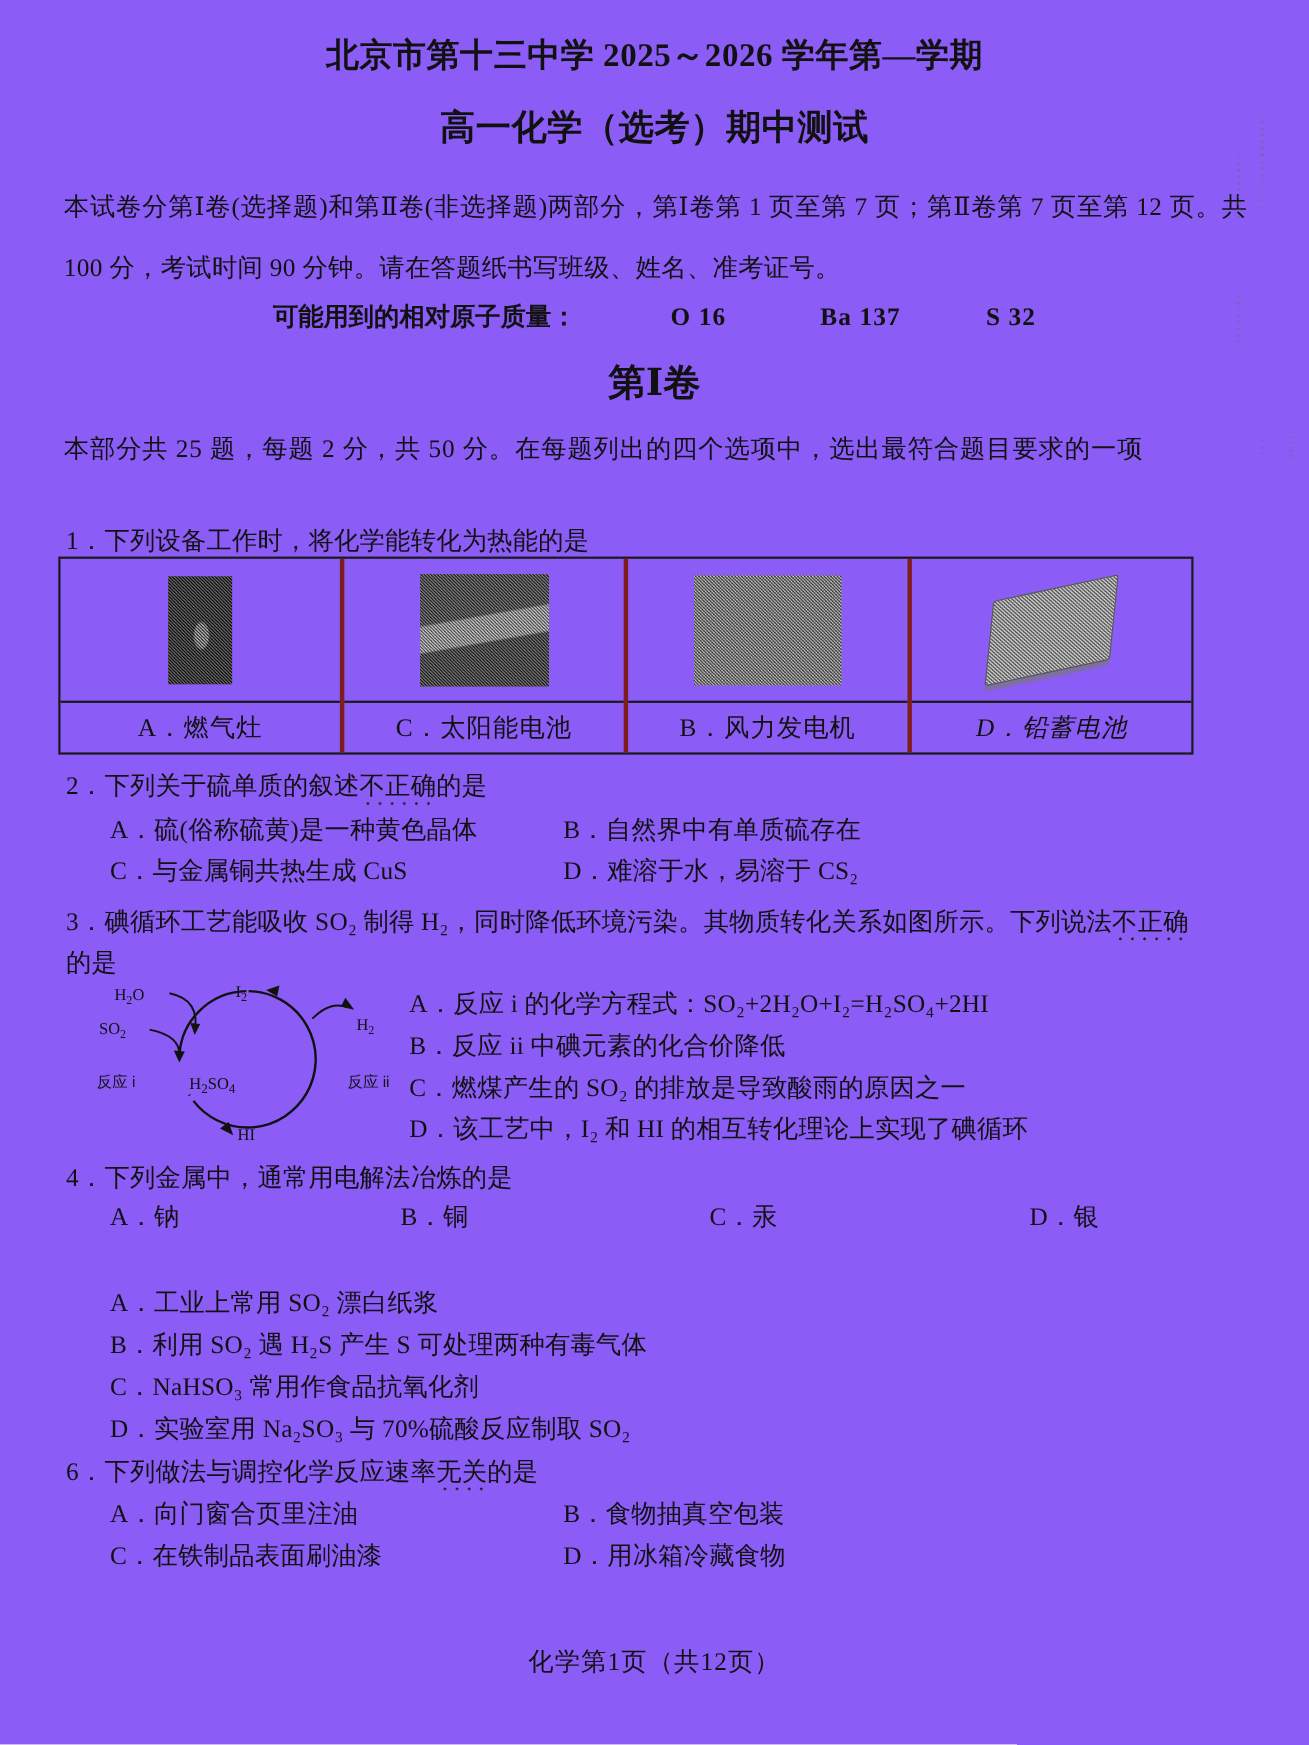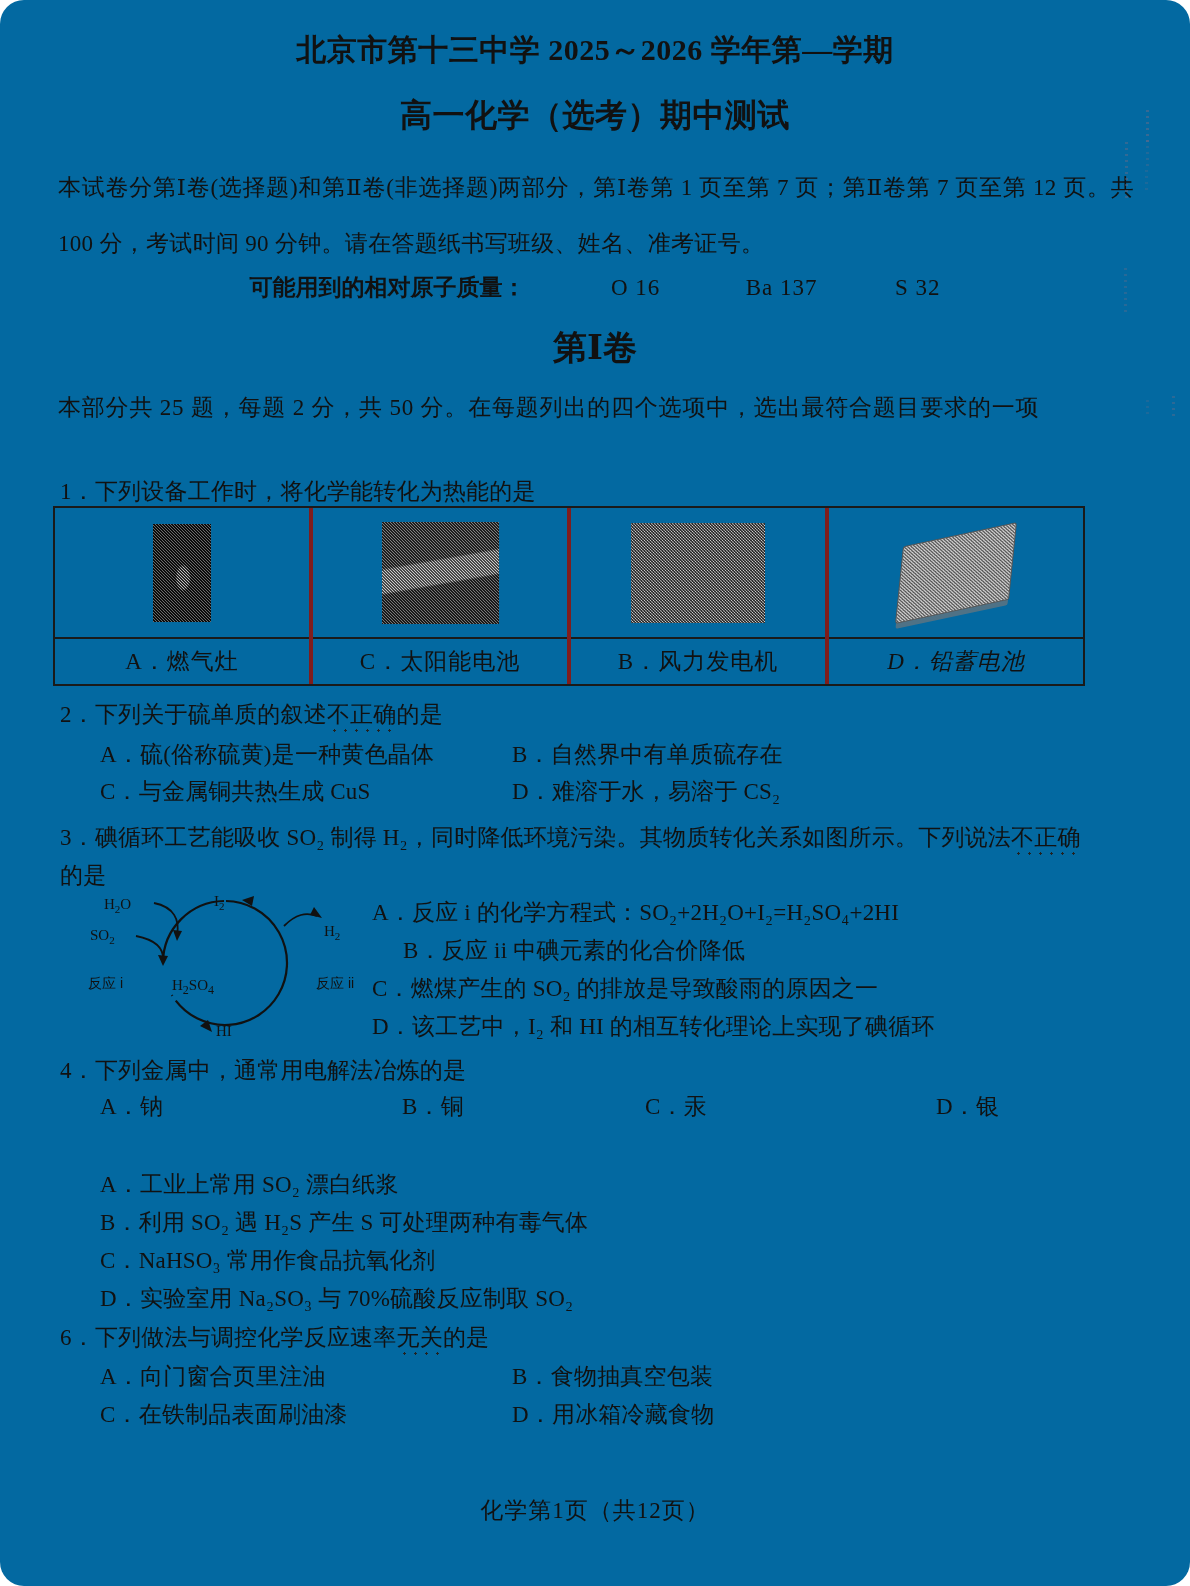--- a/index.html
+++ b/index.html
@@ -12,22 +12,21 @@
     height: 1586px;
     position: relative;
     font-family: "Liberation Serif", "DejaVu Serif", serif;
     color: #111111;
     overflow: hidden;
   }
 
   .page {
     position: absolute;
     inset: 0;
-    background: #0369a1;
-    border-radius: 24px;
+    background: #8b5cf6;
   }
 
   
   .title-main {
     position: absolute;
     left: 0; right: 0;
     text-align: center;
     font-weight: bold;
     letter-spacing: 0.5px;
   }
@@ -51,21 +50,21 @@
 
   #atomic-mass-line {
     position: absolute;
     top: 272px;
     left: 0; right: 0;
     text-align: center;
     font-size: 23px;
     font-weight: bold;
   }
   #atomic-mass-line .lbl { font-weight: bold; }
-  #atomic-mass-line .vals { font-weight: normal; letter-spacing: 1px; margin-left: 48px; }
+  #atomic-mass-line .vals { font-weight: bold; letter-spacing: 1px; margin-left: 48px; }
   #atomic-mass-line .gap { display: inline-block; width: 26px; }
 
   #section-heading {
     position: absolute;
     top: 325px;
     left: 0; right: 0;
     text-align: center;
     font-size: 34px;
     font-weight: bold;
   }
@@ -319,29 +318,29 @@
       <text class="dg-text" x="128" y="152">HI</text>
 
       <polygon points="124,148 112,142 120,136" fill="#111"></polygon>
 
       <text class="dg-text-cn" x="0" y="104">反应 i</text>
       <text class="dg-text-cn" x="228" y="104">反应 ii</text>
     </svg>
   </div>
 
   <div class="q-opt" style="left:372px; top:896px;">A．反应 i 的化学方程式：SO₂+2H₂O+I₂=H₂SO₄+2HI</div>
-  <div class="q-opt" style="left:372px; top:934px;margin-left:31px;">B．反应 ii 中碘元素的化合价降低</div>
+  <div class="q-opt" style="left:372px; top:934px;">B．反应 ii 中碘元素的化合价降低</div>
   <div class="q-opt" style="left:372px; top:972px;">C．燃煤产生的 SO₂ 的排放是导致酸雨的原因之一</div>
   <div class="q-opt" style="left:372px; top:1010px;">D．该工艺中，I₂ 和 HI 的相互转化理论上实现了碘循环</div>
 
   <div class="q-stem" style="left:60px; top:1053px;">
     <span>4．</span><span>下列金属中，通常用电解法冶炼的是</span>
   </div>
   <div class="q-opt" style="left:100px; top:1090px;">A．钠</div>
-  <div class="q-opt" style="left:402px; top:1090px;">B．铜</div>
+  <div class="q-opt" style="left:364px; top:1090px;">B．铜</div>
   <div class="q-opt" style="left:645px; top:1090px;">C．汞</div>
   <div class="q-opt" style="left:936px; top:1090px;">D．银</div>
 
   <div class="q-opt" style="left:100px; top:1168px;">A．工业上常用 SO₂ 漂白纸浆</div>
   <div class="q-opt" style="left:100px; top:1206px;">B．利用 SO₂ 遇 H₂S 产生 S 可处理两种有毒气体</div>
   <div class="q-opt" style="left:100px; top:1244px;">C．NaHSO₃ 常用作食品抗氧化剂</div>
   <div class="q-opt" style="left:100px; top:1282px;">D．实验室用 Na₂SO₃ 与 70%硫酸反应制取 SO₂</div>
 
   <div class="q-stem" style="left:60px; top:1320px;">
     <span>6．</span><span>下列做法与调控化学反应速率</span><span class="dotted">无关</span><span>的是</span>

